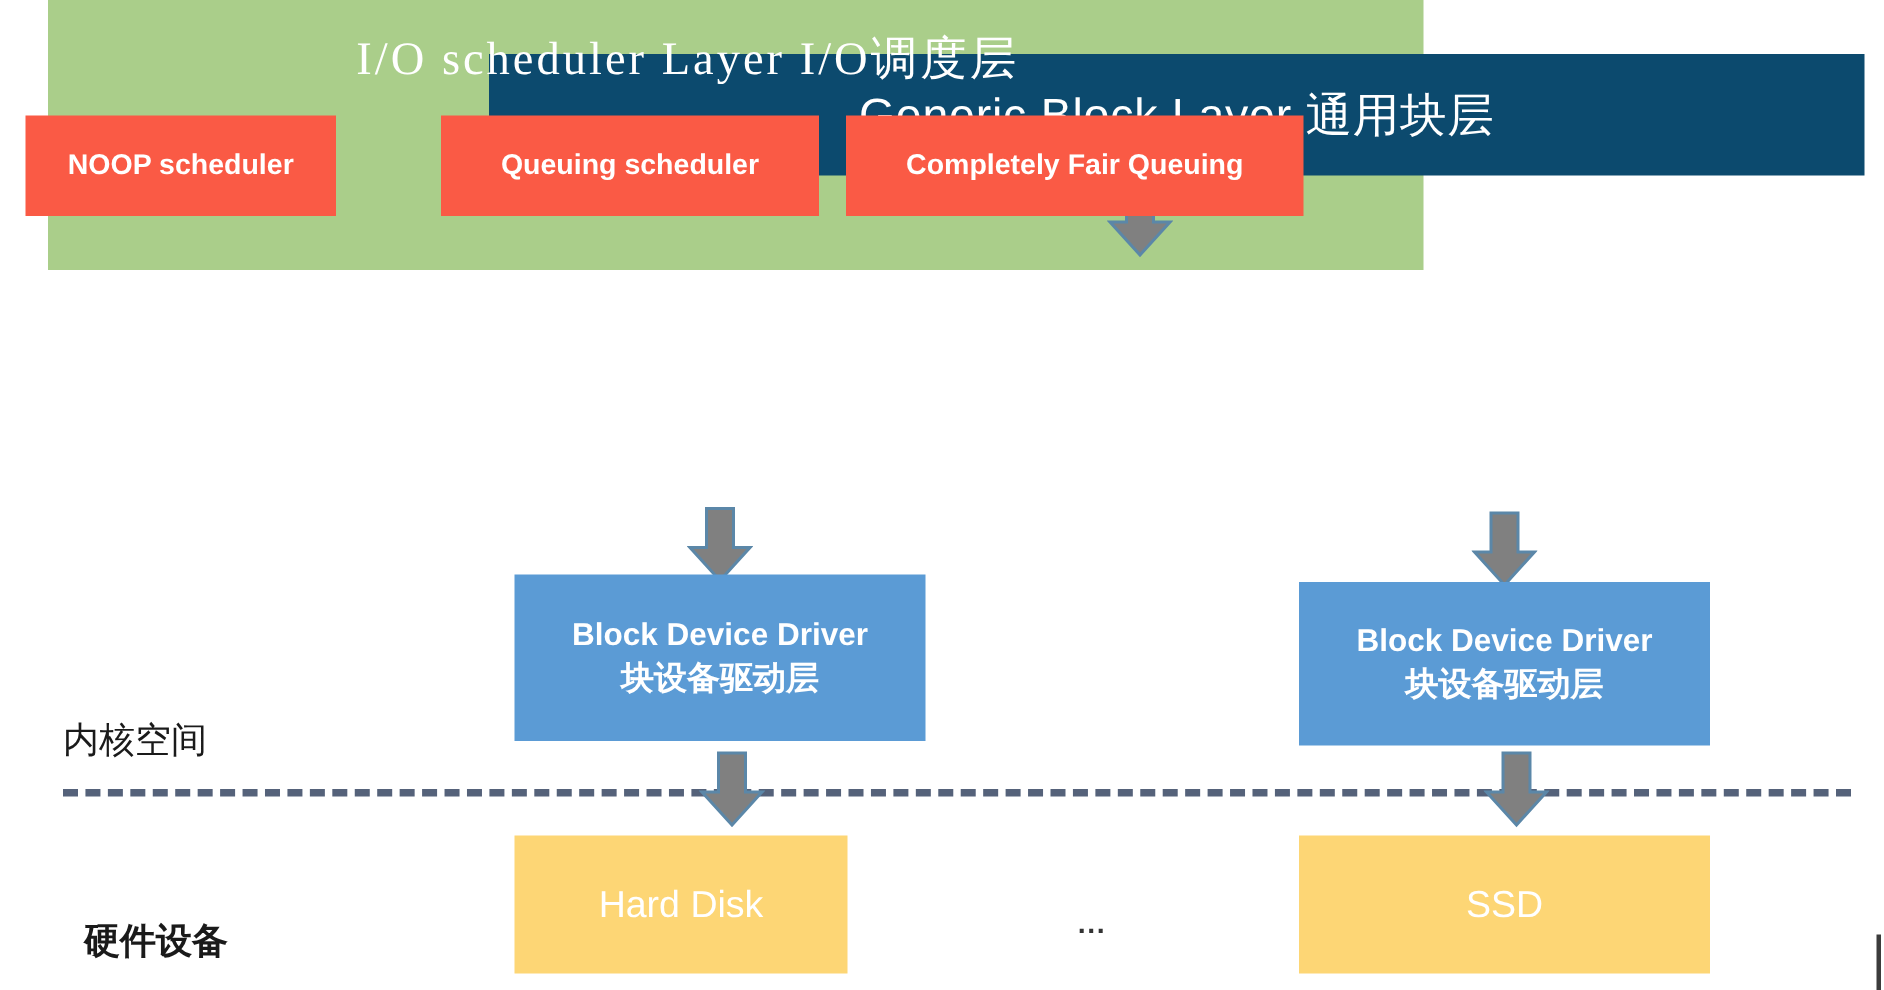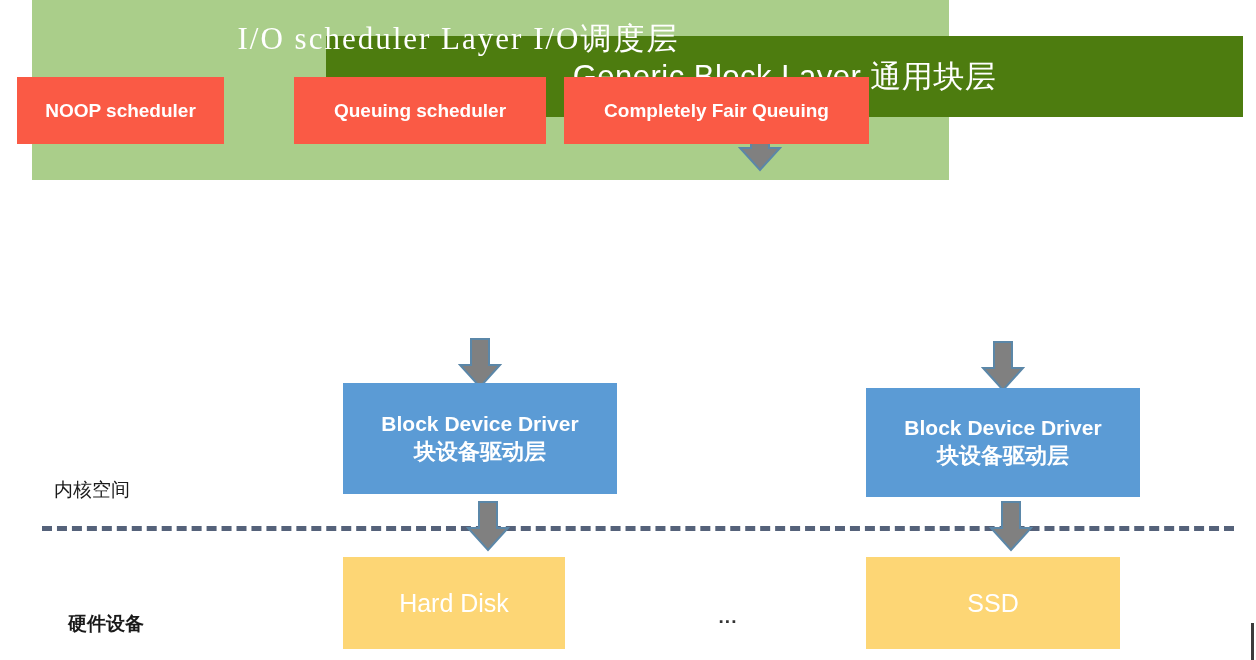--- a/index.html
+++ b/index.html
@@ -27,21 +27,21 @@
     align-items: center;
     justify-content: center;
     text-align: center;
     color: #ffffff;
   }
 
   
   #generic-block-layer {
     left: 326px; top: 36px;
     width: 917px; height: 81px;
-    background: #4d7c0f;
+    background: #0c4a6e;
     font-size: 31px;
     font-weight: 400;
     letter-spacing: 0.5px;
   }
 
   
   #io-scheduler-layer {
     left: 326px; top: 176px;
     width: 917px; height: 180px;
     background: #aace8a;
@@ -104,41 +104,40 @@
     background: #fdd675;
     color: #ffffff;
     font-size: 25px;
     font-weight: 400;
     display: flex;
     align-items: center;
     justify-content: center;
     box-sizing: border-box;
   }
   #hw-hard-disk { left: 343px; top: 557px; width: 222px; height: 92px; }
-  #hw-ssd       { left: 866px; top: 557px; width: 254px; height: 92px; }
+  #hw-ssd       { left: 866px; top: 557px; width: 274px; height: 92px; }
 
   
   #hw-ellipsis {
     position: absolute;
     left: 700px; top: 606px;
     width: 56px;
     text-align: center;
     color: #333333;
     font-size: 19px;
     font-weight: 700;
     letter-spacing: 1px;
   }
 
   
   .side-label {
     position: absolute;
     color: #1a1a1a;
-    font-size: 19px;
+    font-size: 24px;
     white-space: nowrap;
-    margin-left: 12px;
   }
   #label-kernel-space { left: 42px; top: 477px; }
   #label-hardware     { left: 56px; top: 611px; font-weight: bold; }
 
   
   #dashed-separator {
     position: absolute;
     left: 42px; top: 526px;
     width: 1192px;
     height: 0;

